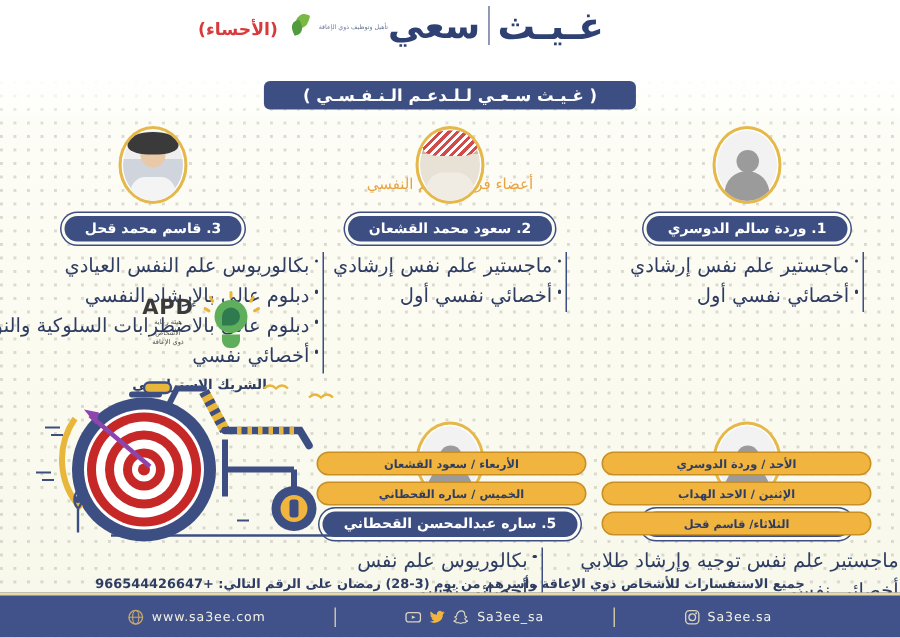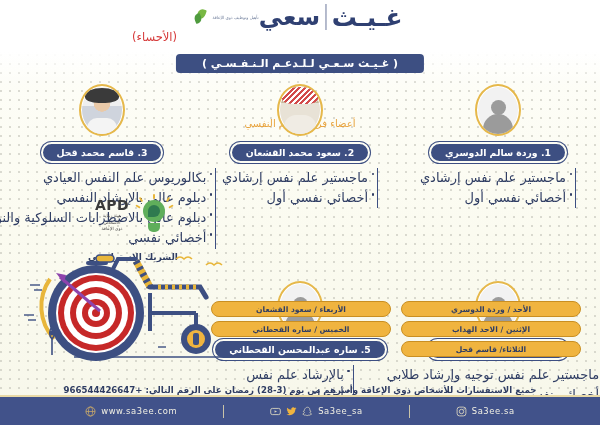--- a/index.html
+++ b/index.html
@@ -30,22 +30,22 @@
   }
   .logo-sep{width:1.5px;height:26px;background:#2f4072;opacity:.7;}
   .logo-sa3ee-block{display:flex;flex-direction:row;align-items:center;}
   .logo-sa3ee{font-size:24px;font-weight:bold;color:#2f4072;line-height:1;}
   .logo-tag{font-size:4.2px;color:#6b7a98;letter-spacing:.2px;margin-top:1px;}
   .leaf{width:13px;height:17px;position:relative;margin-left:-3px;}
   .leaf i{position:absolute;display:block;background:#78b843;border-radius:60% 10% 60% 10%;}
   .leaf i:nth-child(1){width:8px;height:10px;left:3px;top:0;transform:rotate(18deg);}
   .leaf i:nth-child(2){width:7px;height:9px;left:0px;top:5px;background:#4f9b3e;transform:rotate(-22deg);}
   .city{
-    position:absolute;top:30px;left:50%;margin-left:-168px;
-    color:#d63a3a;font-size:11.5px;font-weight:normal;
+    position:absolute;top:12px;left:50%;margin-left:-168px;
+    color:#d63a3a;font-size:11.5px;font-weight:bold;
   }
   .title-banner{
     position:absolute;top:54px;left:50%;transform:translateX(-50%);
     background:#3d4f82;color:#fff;border-radius:4px;
     padding:3px 26px;font-size:11px;font-weight:bold;letter-spacing:1.5px;
     white-space:nowrap;
   }
   .subtitle{
     position:absolute;top:74px;left:50%;transform:translateX(-50%);
     color:#e8a33d;font-size:10px;font-weight:normal;white-space:nowrap;margin-top:44px;
@@ -210,21 +210,21 @@
         <ul class="bullets">
           <li>ماجستير علم نفس توجيه وإرشاد طلابي</li>
           <li>أخصائي نفسي</li>
         </ul>
       </div>
 
       <div class="card">
         <div class="avatar ph"></div>
         <div class="namepill">5. ساره عبدالمحسن القحطاني</div>
         <ul class="bullets">
-          <li>بالإرشاد علم نفس</li>
+          <li>بكالوريوس علم نفس</li>
           <li>أخصائي نفسي</li>
         </ul>
       </div>
 
       <div class="card"></div>
     </div>
   </div>
 
   <div class="partner">
     <div class="partner-logos">

